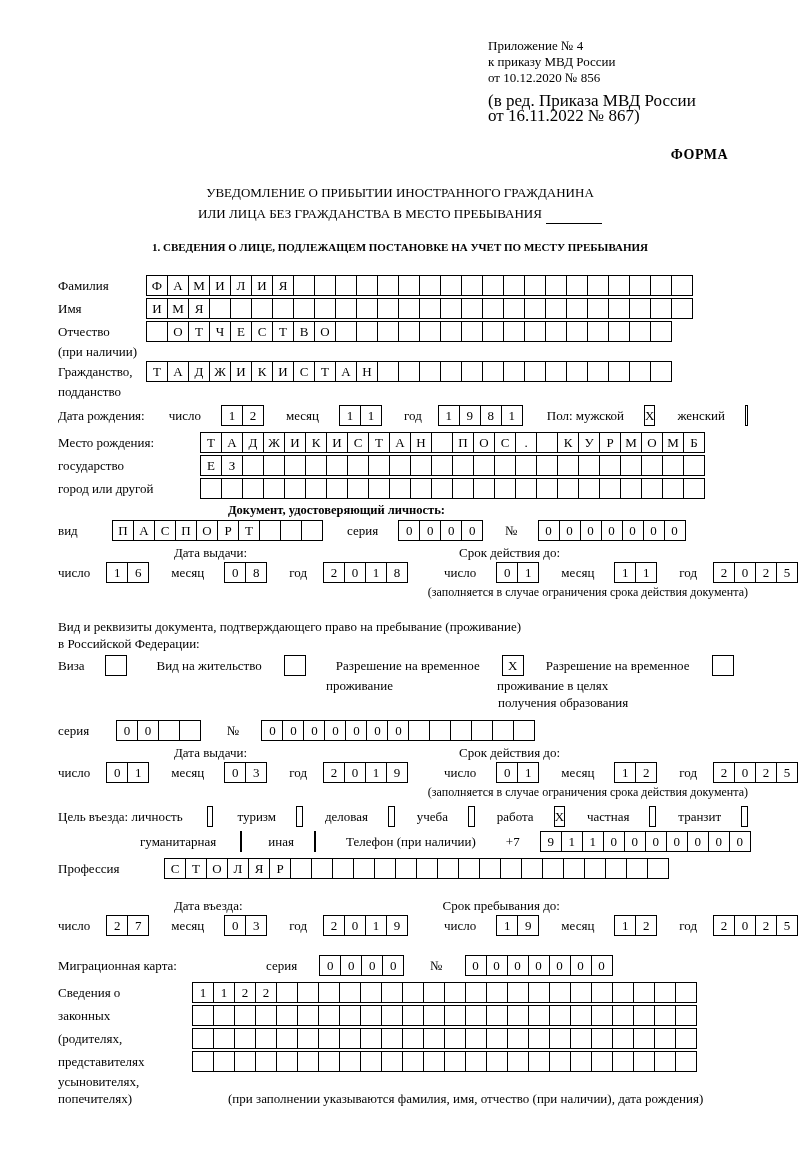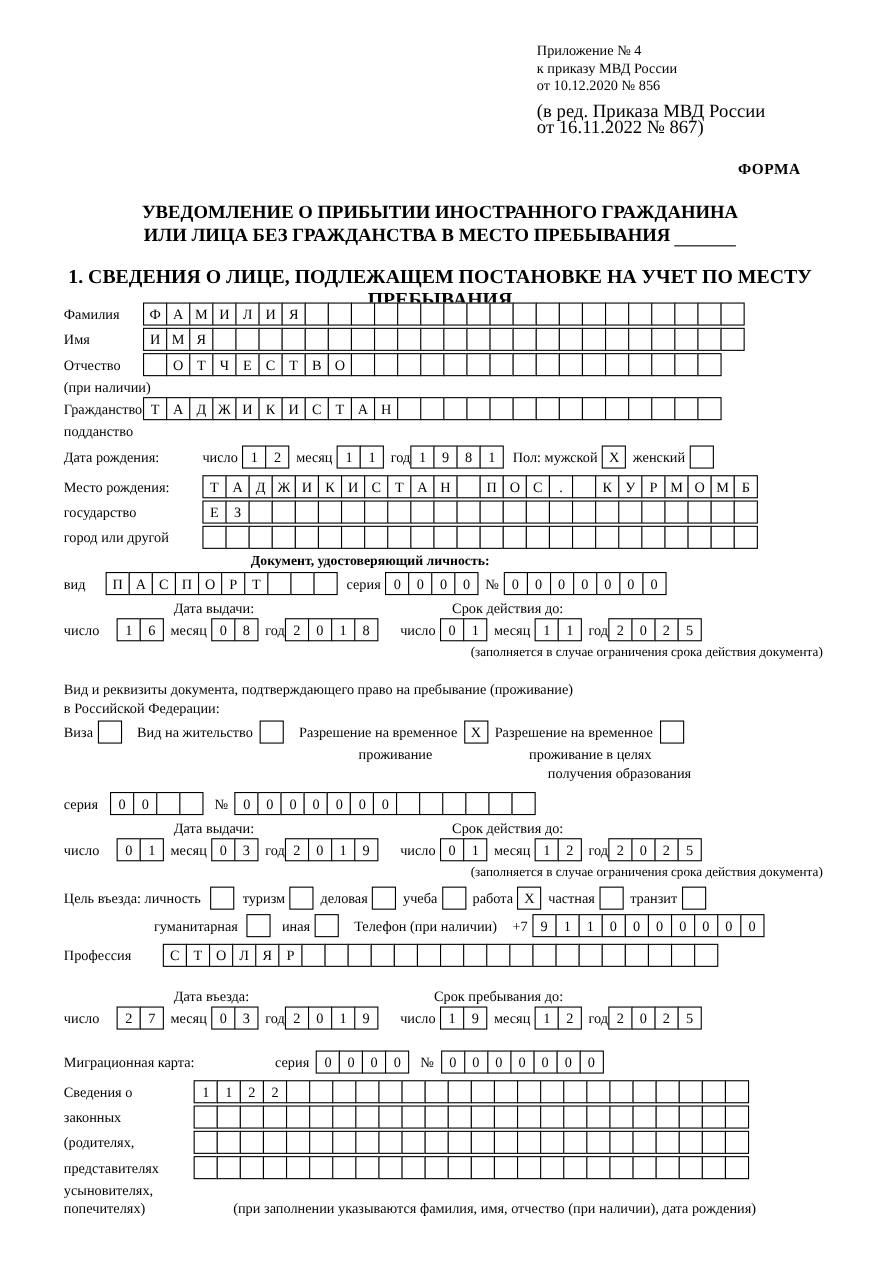--- a/index.html
+++ b/index.html
@@ -44,53 +44,54 @@
     font-size: 14px;
     font-weight: bold;
     letter-spacing: 0.5px;
   }
   .title {
     position: absolute;
     top: 182px;
     left: 0;
     width: 800px;
     text-align: center;
-    font-size: 17px;
-    font-weight: bold;
+    font-size: 13px;
+    font-weight: normal;
     line-height: 21px;
   }
   .title .u-line {
     display: inline-block;
     width: 56px;
     border-bottom: 1px solid #000;
     height: 14px;
     vertical-align: bottom;
     margin-left: 4px;
   }
   .section-title {
     position: absolute;
     top: 241px;
     left: 0;
     width: 800px;
     text-align: center;
-    font-size: 18px;
+    font-size: 11px;
     font-weight: bold;
   }
   .form-body {
     position: absolute;
     top: 275px;
     left: 58px;
     width: 690px;
   }
   .row {
     display: flex;
     align-items: center;
     margin-bottom: 2px;
     font-size: 13px;
     line-height: 15px;
+    gap: 16px;
   }
   .label {
     font-size: 13px;
     white-space: nowrap;
   }
   .cells {
     display: flex;
   }
   .cell {
     width: 22px;

